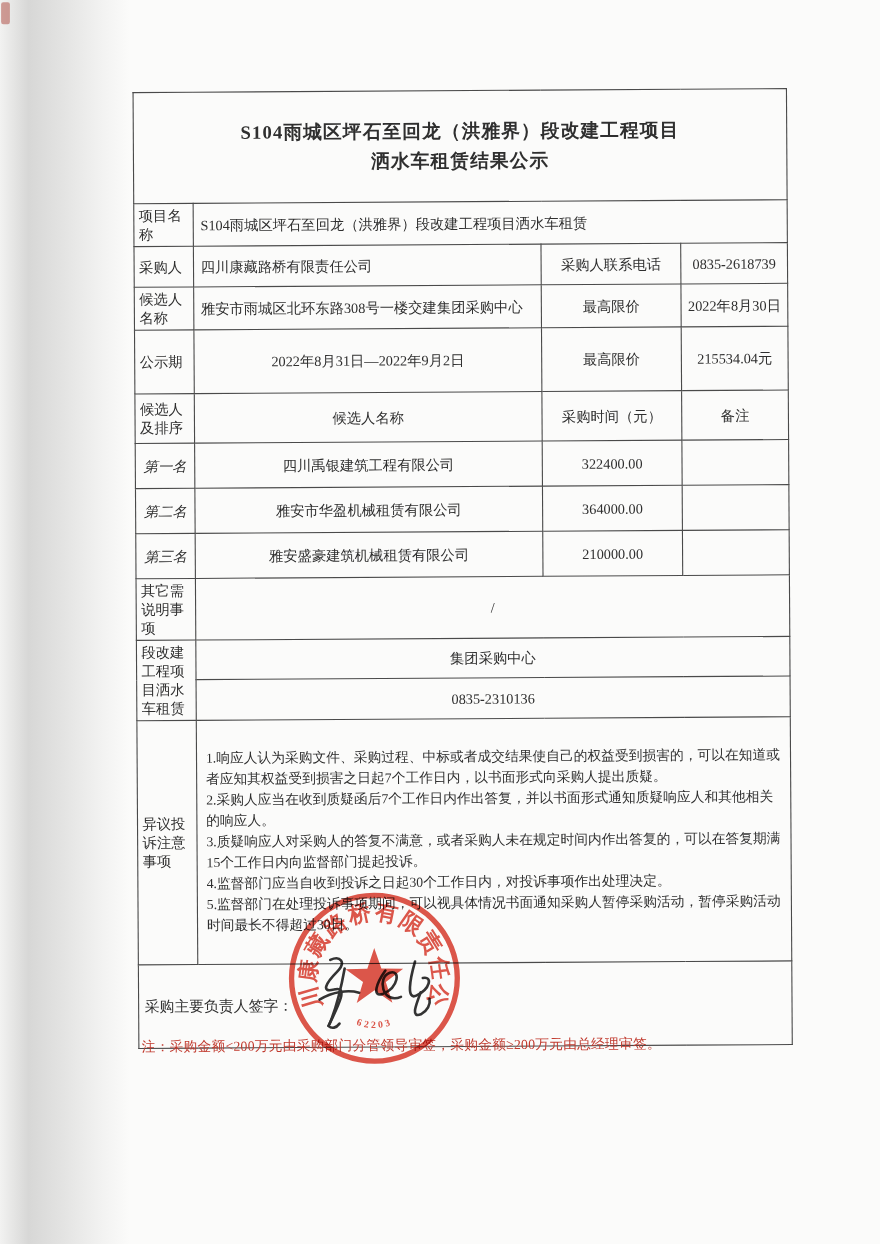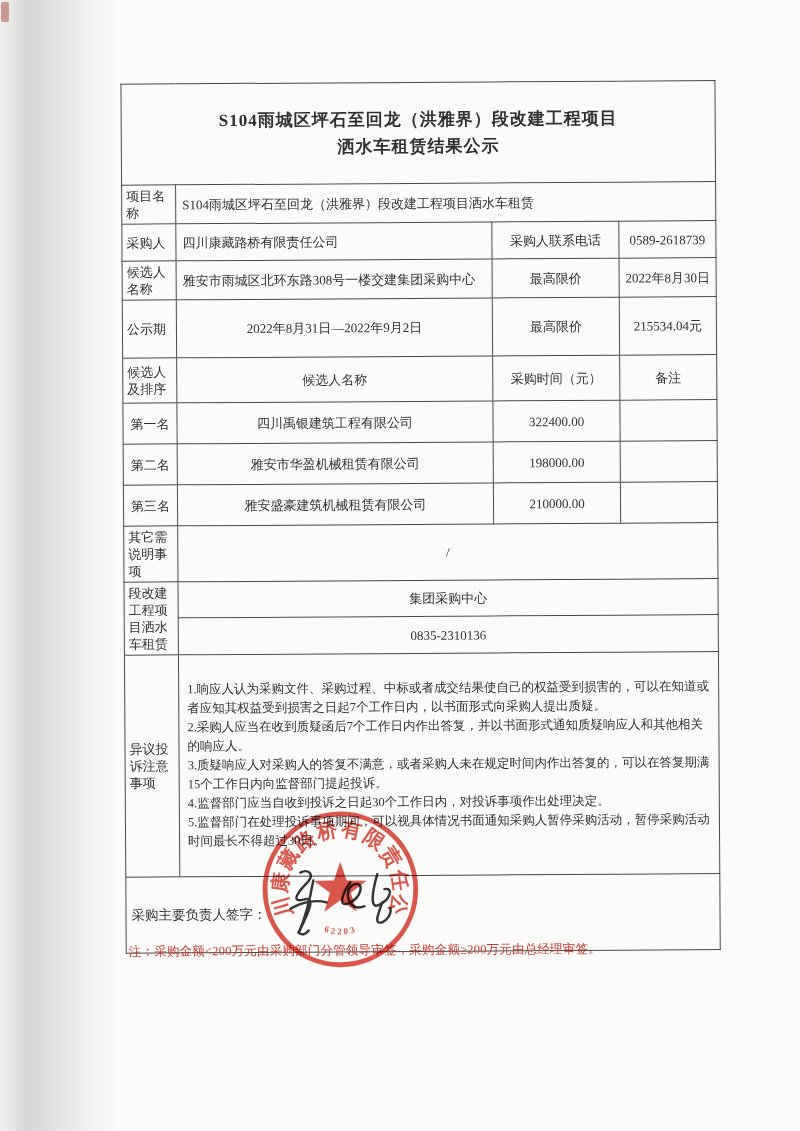--- a/index.html
+++ b/index.html
@@ -52,21 +52,21 @@
   .r-j td { height:222px; }
   .r-k td { height:76px; }
   .title-cell {
     text-align:center;
     font-weight:bold;
     font-size:17px !important;
     line-height:27px !important;
     letter-spacing:1px;
   }
   .lbl { text-align:left; padding-left:4px !important; }
-  .lbl-c { text-align:center; }
+  .lbl-c { text-align:center;font-style:italic; }
   .cen { text-align:center; }
   .left { text-align:left; padding-left:6px !important; }
   .obj-cell { vertical-align:middle; padding:12px 6px 12px 8px !important; }
   .obj-line { font-size:12.5px; line-height:19px; text-align:left; }
   .sign-cell { text-align:left; padding-left:5px !important; font-size:13.5px !important; }
   .footer-note {
     position:absolute; left:126px; top:942px; width:606px;
     font-size:12.5px; color:#c13a2e; letter-spacing:.2px;
   }
   .stamp {
@@ -110,21 +110,21 @@
 
     <tr class="r-a">
       <td class="lbl">项目名称</td>
       <td colspan="3" class="left">S104雨城区坪石至回龙（洪雅界）段改建工程项目洒水车租赁</td>
     </tr>
 
     <tr class="r-b">
       <td class="lbl">采购人</td>
       <td class="left">四川康藏路桥有限责任公司</td>
       <td class="cen">采购人联系电话</td>
-      <td class="cen">0589-2618739</td>
+      <td class="cen">0835-2618739</td>
     </tr>
 
     <tr class="r-c">
       <td class="lbl">候选人名称</td>
       <td class="left">雅安市雨城区北环东路308号一楼交建集团采购中心</td>
       <td class="cen">最高限价</td>
       <td class="cen">2022年8月30日</td>
     </tr>
 
     <tr class="r-d">
@@ -144,21 +144,21 @@
     <tr class="r-f">
       <td class="lbl-c">第一名</td>
       <td class="cen">四川禹银建筑工程有限公司</td>
       <td class="cen">322400.00</td>
       <td class="cen"></td>
     </tr>
 
     <tr class="r-f">
       <td class="lbl-c">第二名</td>
       <td class="cen">雅安市华盈机械租赁有限公司</td>
-      <td class="cen">198000.00</td>
+      <td class="cen">364000.00</td>
       <td class="cen"></td>
     </tr>
 
     <tr class="r-f">
       <td class="lbl-c">第三名</td>
       <td class="cen">雅安盛豪建筑机械租赁有限公司</td>
       <td class="cen">210000.00</td>
       <td class="cen"></td>
     </tr>
 

